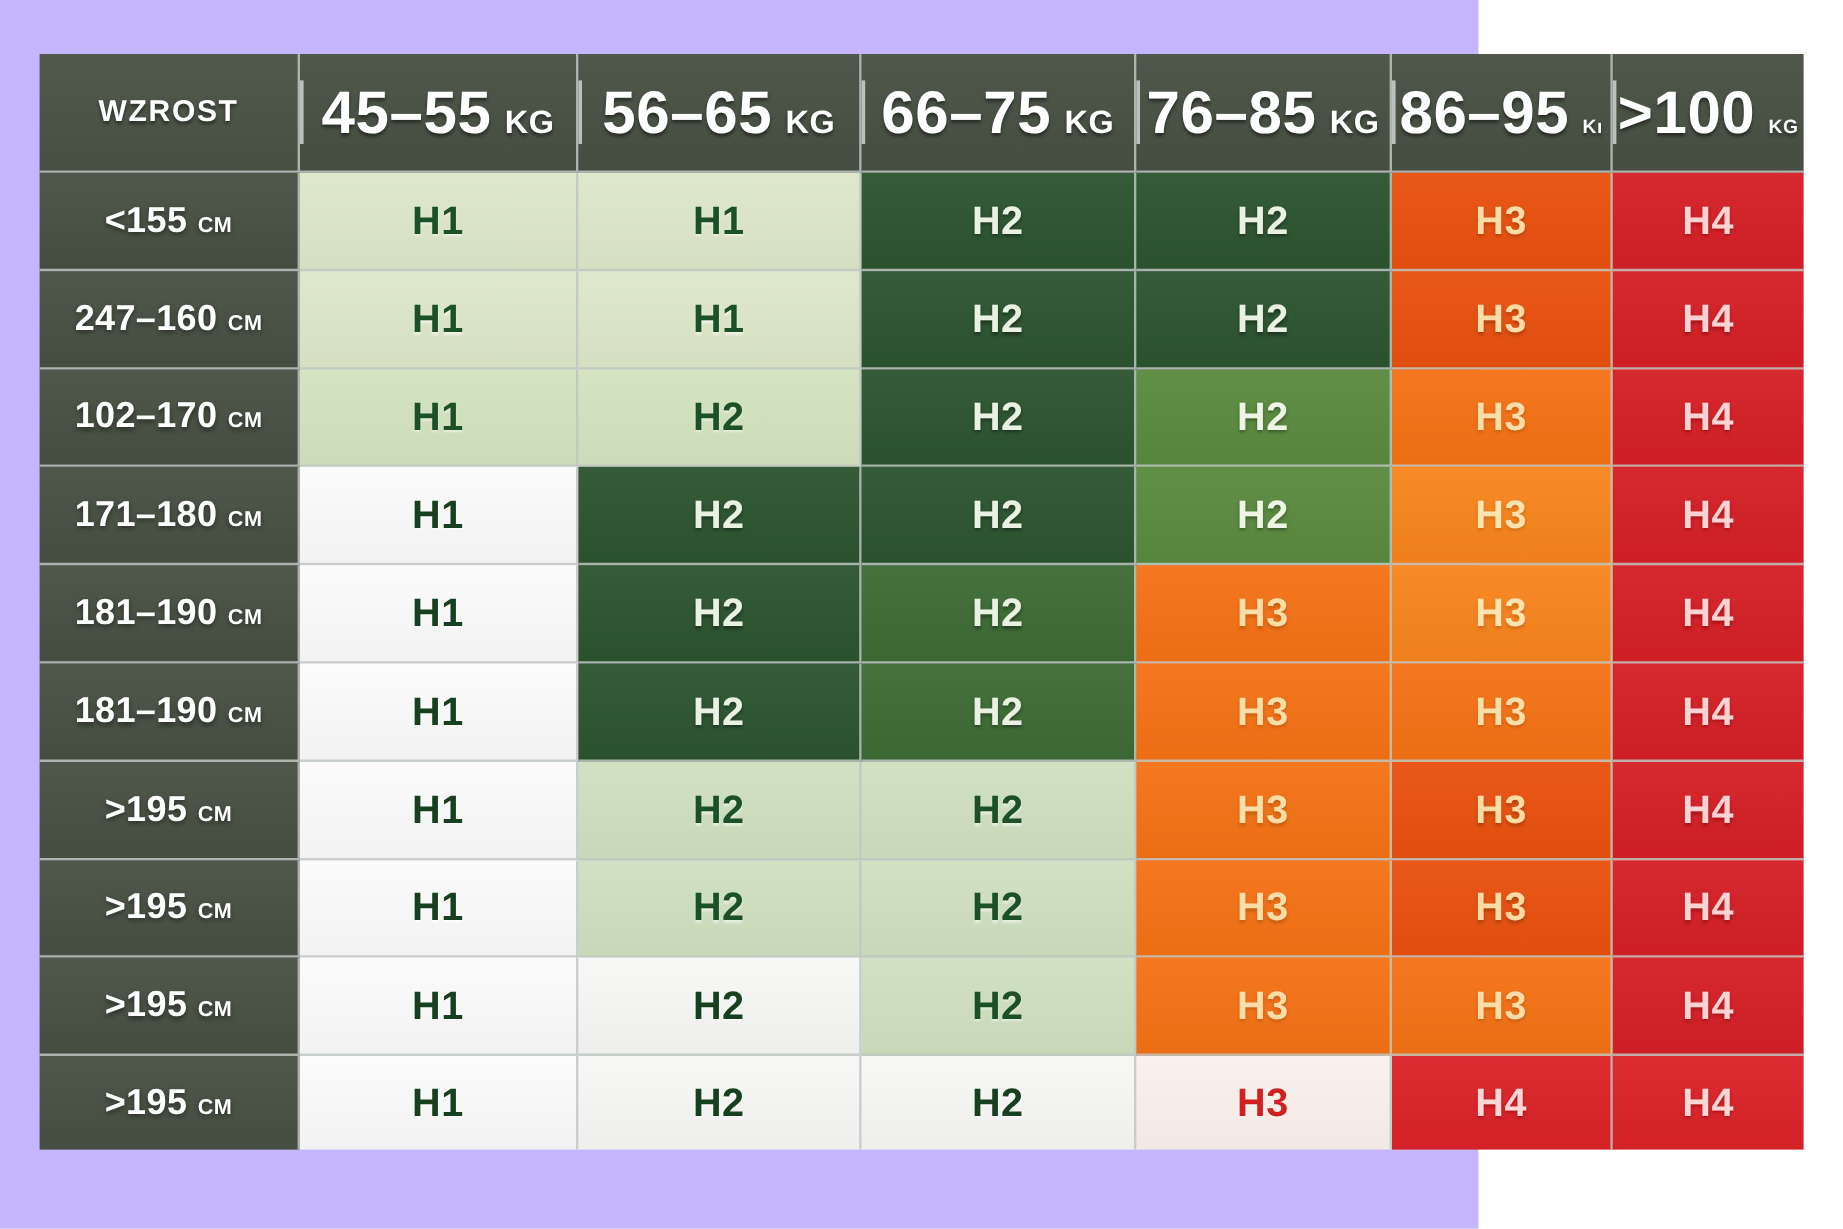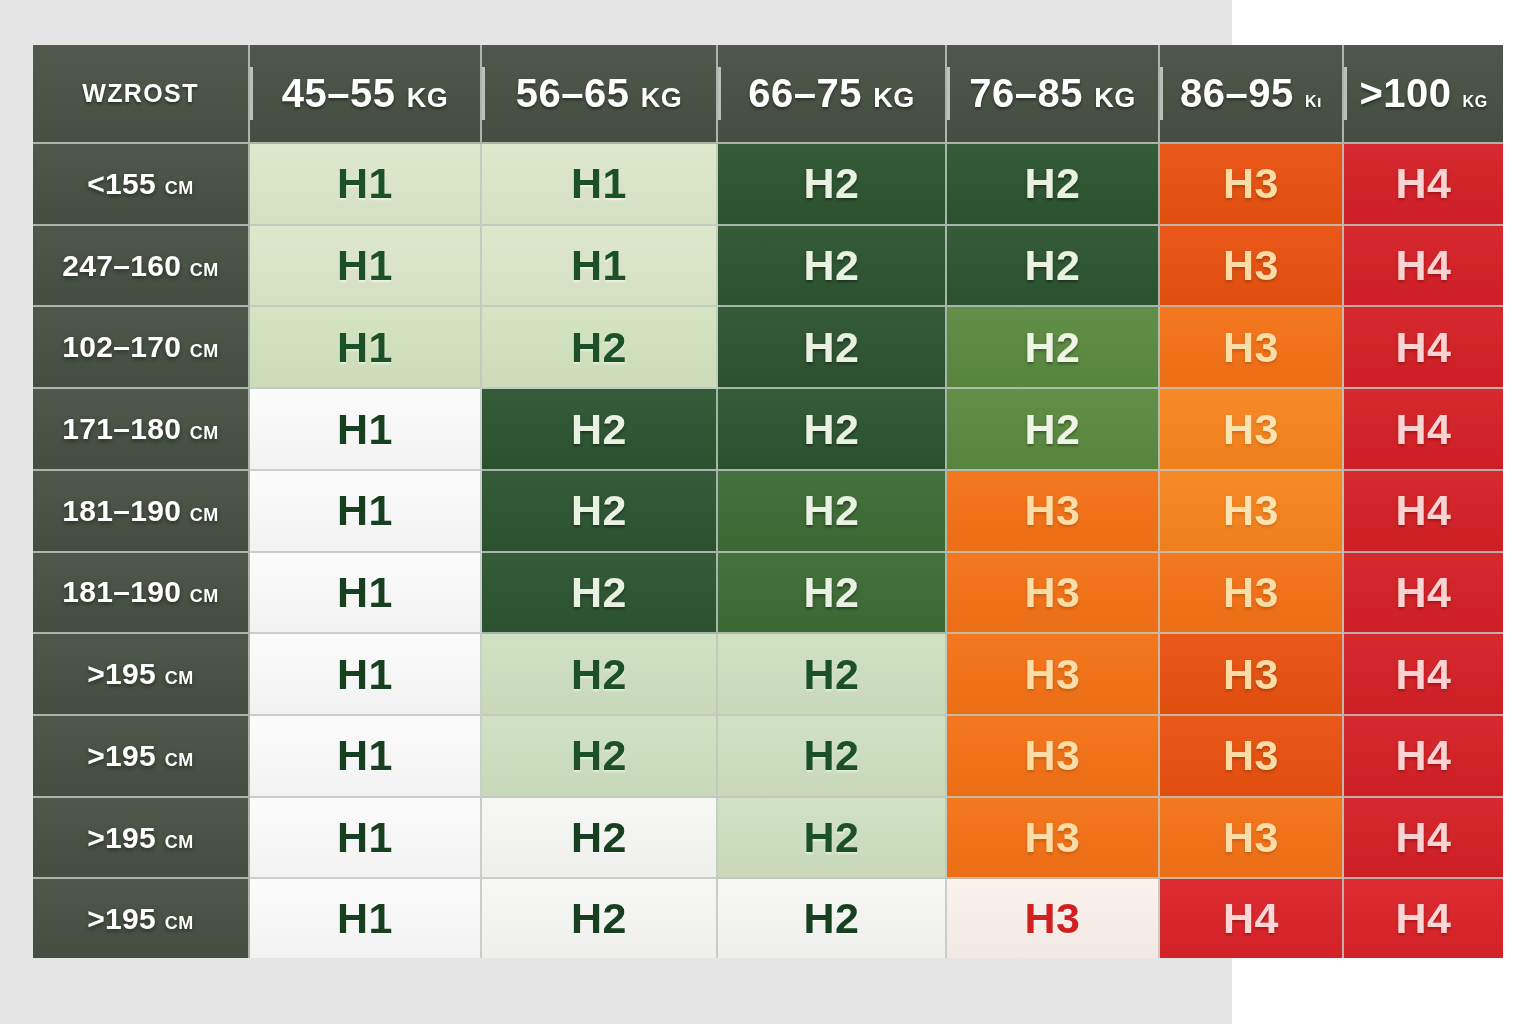--- a/index.html
+++ b/index.html
@@ -9,21 +9,21 @@
     width: 1536px;
     height: 1024px;
     overflow: hidden;
     font-family: "Liberation Sans", sans-serif;
   }
 
   #root {
     position: relative;
     width: 1232px;
     height: 1024px;
-    background: #e5e5e5;
+    background: #c4b5fd;
   }
 
   .table-wrap {
     position: absolute;
     left: 33px;
     top: 45px;
     width: 1470px;
     height: 913px;
   }
 
@@ -74,21 +74,21 @@
   }
   thead th.hdr-weight {
     font-size: 38px;
     letter-spacing: 0.5px;
     white-space: nowrap;
   }
   thead th.hdr-weight .unit {
     font-size: 27px;
     letter-spacing: 0.5px;
   }
-  thead th.hdr-weight .num { font-size: 40px; }
+  thead th.hdr-weight .num { font-size: 50px; }
   thead th.hdr-weight.small-unit .unit { font-size: 16px; }
   thead th.hdr-weight .divider-line {
     position: absolute;
     left: 0;
     top: 22px;
     bottom: 22px;
     width: 3px;
     background: rgba(225,230,226,0.75);
   }
 
@@ -100,21 +100,21 @@
     font-size: 30px;
     letter-spacing: 0.3px;
     text-shadow: 0 2px 4px rgba(0,0,0,0.45);
     white-space: nowrap;
   }
   td.rowlabel .unit { font-size: 18px; letter-spacing: 0.5px; }
 
   
   td.cell {
     font-weight: bold;
-    font-size: 43px;
+    font-size: 33px;
     letter-spacing: 0.5px;
   }
 
   
   .bg-g1 { background: #dde7c9; color: #1c5127; text-shadow: 0 2px 2px rgba(255,255,255,0.55); }
   .bg-g1b{ background: #d3e3bf; color: #1c5127; text-shadow: 0 2px 2px rgba(255,255,255,0.5); }
   .bg-g2 { background: #cfe0c0; color: #1c5127; text-shadow: 0 2px 2px rgba(255,255,255,0.5); }
   .bg-w  { background: #fbfbfb; color: #16401f; text-shadow: 0 1px 1px rgba(255,255,255,0.8); }
   .bg-w2 { background: #f7f8f6; color: #16401f; text-shadow: 0 1px 1px rgba(255,255,255,0.8); }
   .bg-g3 { background: #2c5430; color: #e9f2e2; text-shadow: 0 2px 3px rgba(0,0,0,0.4); }

